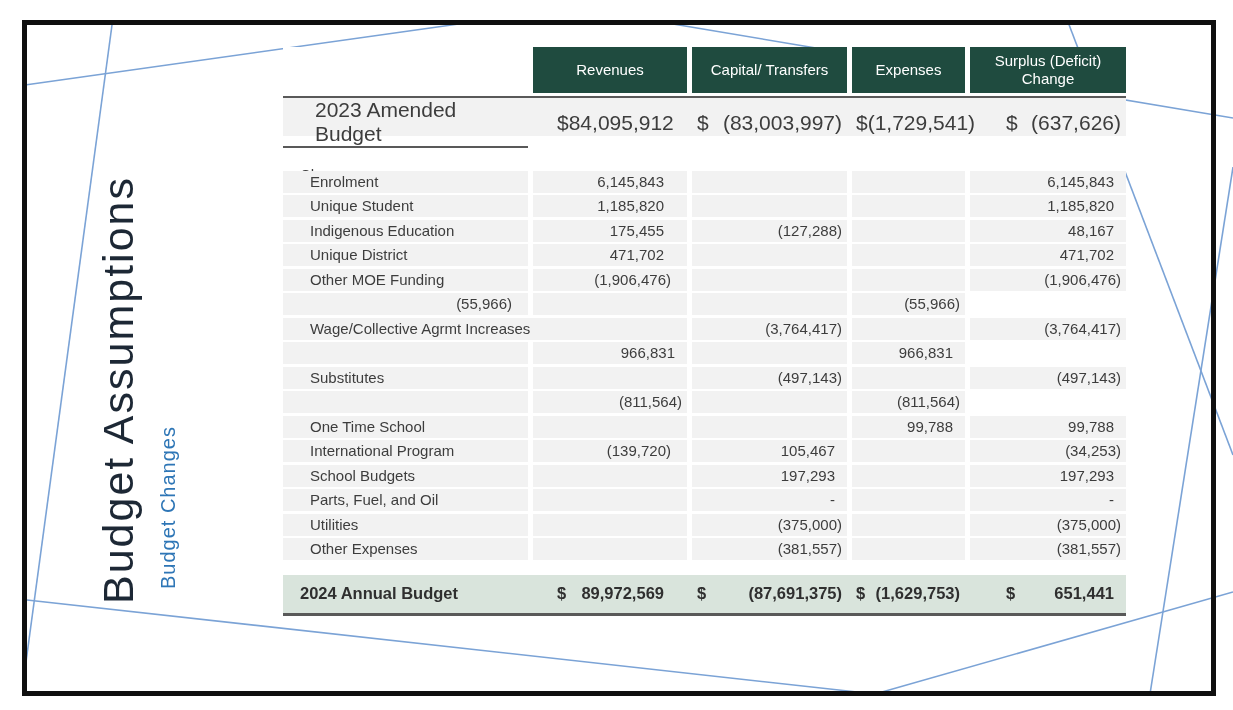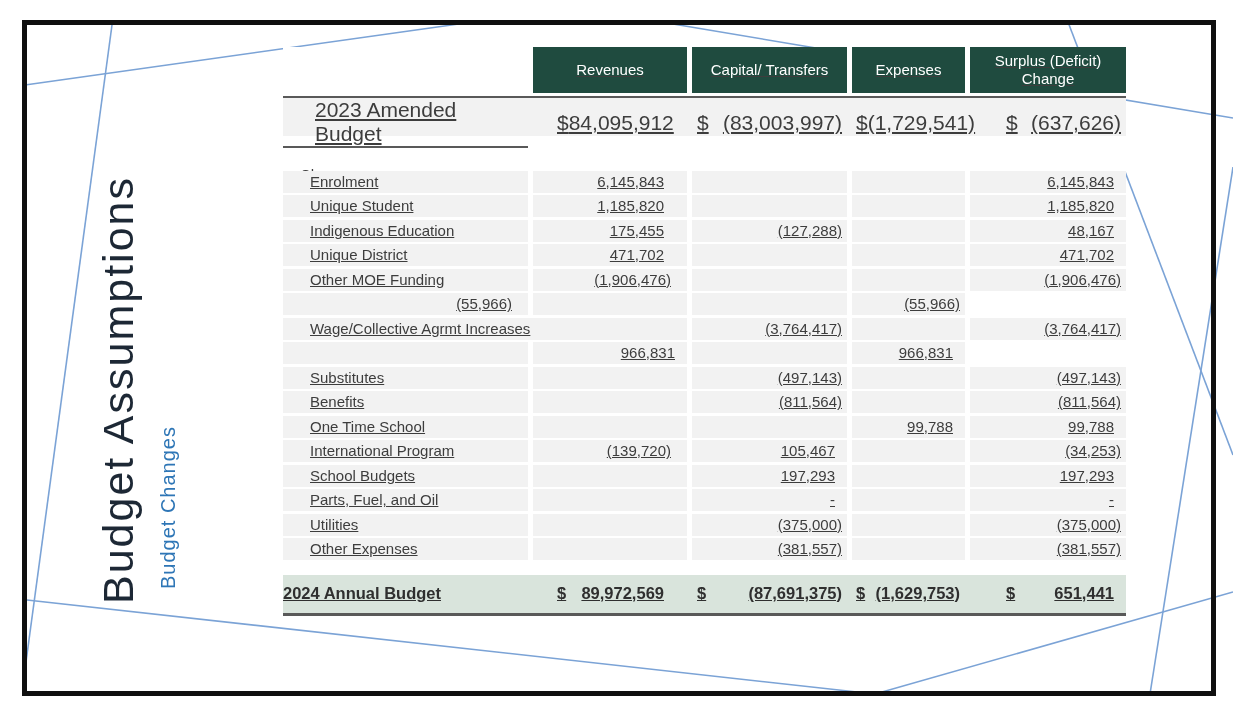--- a/index.html
+++ b/index.html
@@ -24,21 +24,21 @@
   }
   .vtext{writing-mode:vertical-rl;transform:rotate(180deg);white-space:nowrap;}
   .main-title{font-size:43px;color:#1d2835;letter-spacing:2px;font-weight:400;}
   .sub-title{font-size:20px;color:#2e76b6;letter-spacing:1px;margin-bottom:15px;}
 
   
   .table-wrap{
     position:absolute;left:283px;top:47px;width:843px;z-index:2;background:#ffffff;
     color:#3d3d3d;font-size:15px;
   }
-  .grid{display:grid;grid-template-columns:245px 154px 155px 113px 156px;column-gap:5px;text-decoration:underline;}
+  .grid{display:grid;grid-template-columns:245px 154px 155px 113px 156px;column-gap:5px;}
 
   .header-row{height:46px;margin-bottom:3px;}
   .hdr{
     background:#1f4b3f;color:#ffffff;display:flex;align-items:center;justify-content:center;
     text-align:center;line-height:1.22;padding:2px 4px;box-sizing:border-box;font-size:15px;
   }
   .hdr-spacer{background:transparent;}
 
   .amended-row{
     background:#f2f2f2;border-top:2px solid #595959;height:38px;
@@ -69,21 +69,21 @@
   .acc.exp{padding-left:5px;padding-right:5px;}
   .acc.cap{padding-left:4px;padding-right:5px;}
   .acc.sur{padding-left:36px;padding-right:5px;}
   .acc.rev.pos{padding-right:23px;}
   .acc.exp.pos,.acc.cap.pos,.acc.sur.pos{padding-right:12px;}
 
   .total-row{
     background:#d9e4dc;border-bottom:3px solid #595959;height:38px;
     font-weight:700;font-size:16.5px;align-items:center;color:#2f2f2f;
   }
-  .total-row .lbl{}
+  .total-row .lbl{padding-left:17px;}
 </style>
 </head>
 <body>
 
 <svg class="decor" viewBox="0 0 1233 710">
   <line x1="25" y1="85" x2="480" y2="21"></line>
   <line x1="673" y1="24" x2="1233" y2="118"></line>
   <line x1="1068" y1="22" x2="1233" y2="455"></line>
   <line x1="1233" y1="167" x2="1150" y2="694"></line>
   <line x1="112" y1="25" x2="26" y2="662"></line>
@@ -193,21 +193,20 @@
     <div class="cell num sur pos">966,831</div>
   </div>
       <div class="grid trow">
     <div class="cell lbl">Substitutes</div>
     <div class="cell num rev"></div>
     <div class="cell num exp">(497,143)</div>
     <div class="cell num cap"></div>
     <div class="cell num sur">(497,143)</div>
   </div>
       <div class="grid trow">
-    <div class="cell lbl">Benefits</div>
     <div class="cell num rev"></div>
     <div class="cell num exp">(811,564)</div>
     <div class="cell num cap"></div>
     <div class="cell num sur">(811,564)</div>
   </div>
       <div class="grid trow">
     <div class="cell lbl">One Time School</div>
     <div class="cell num rev"></div>
     <div class="cell num exp"></div>
     <div class="cell num cap pos">99,788</div>

